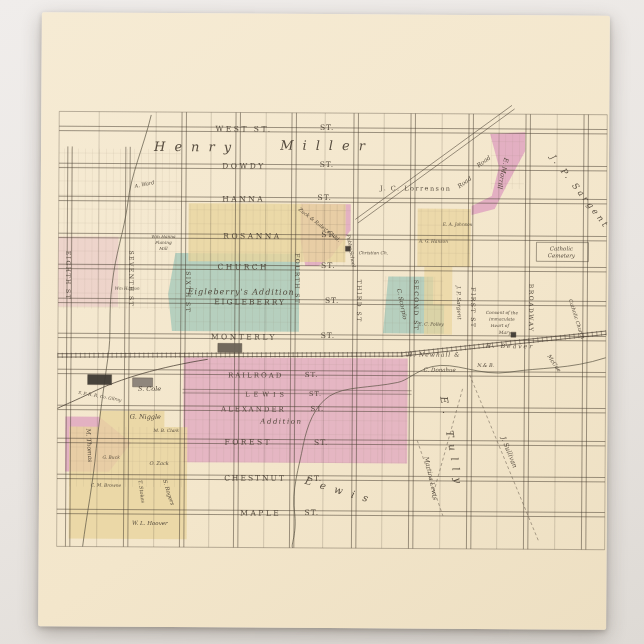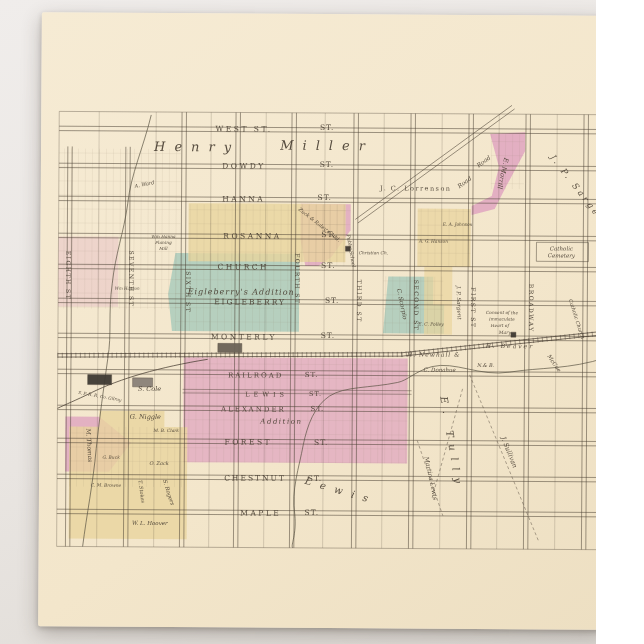--- a/index.html
+++ b/index.html
@@ -1,16 +1,16 @@
 <!DOCTYPE html>
 <html><head>
 <meta charset="utf-8">
 <style>
   html,body{margin:0;padding:0;}
-  .scene{position:relative;width:596px;height:644px;overflow:hidden;
+  .scene{position:relative;width:644px;height:644px;overflow:hidden;
     background:linear-gradient(160deg,#f0edeb 0%,#e9e5e1 55%,#dedad5 100%);
     font-family:"DejaVu Serif", serif;}
   .postcard{position:absolute;left:40px;top:14px;width:568px;height:614px;
     background:linear-gradient(145deg,#f6ebd4 0%,#f3e6cb 60%,#eddfc2 100%);
     box-shadow:0 7px 20px rgba(60,50,40,.30), 0 2px 5px rgba(60,50,40,.25);
     transform:rotate(.35deg);transform-origin:50% 50%;border-radius:2px;}
   .postcard svg{position:absolute;left:0;top:0;width:100%;height:100%;}
 </style>
 </head>
 <body>

